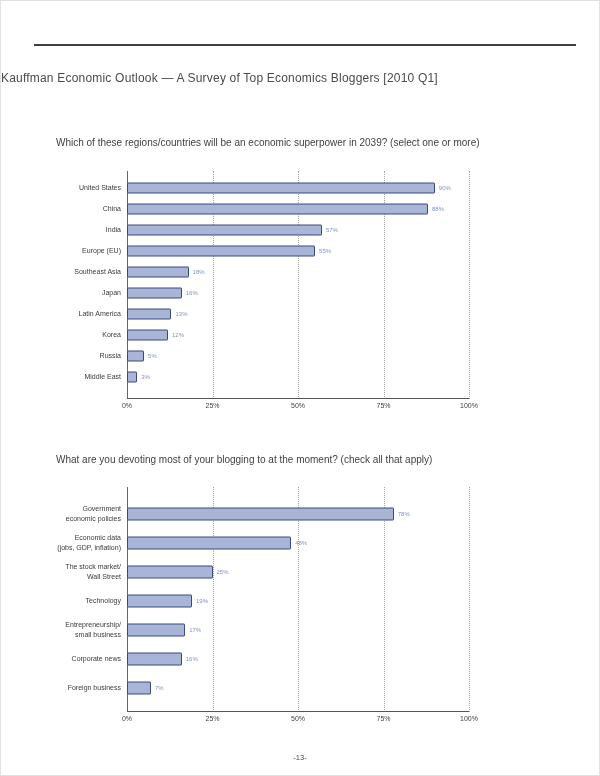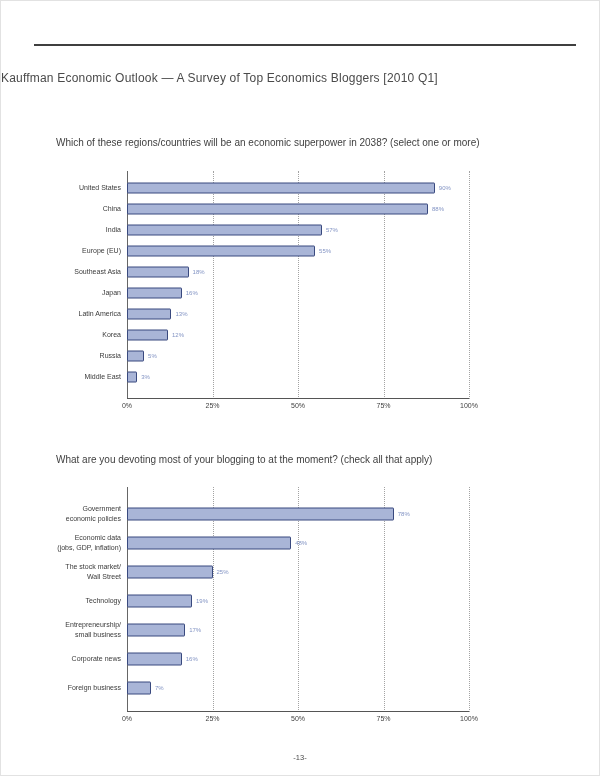--- a/index.html
+++ b/index.html
@@ -66,21 +66,21 @@
 </style>
 </head>
 <body>
 
 <div class="page">
 
   <div class="header-line">Kauffman Economic Outlook — A Survey of Top Economics Bloggers [2010 Q1]</div>
   <div class="header-rule"></div>
 
 
-  <div class="question" id="question-1">Which of these regions/countries will be an economic superpower in 2038? (select one or more)</div>
+  <div class="question" id="question-1">Which of these regions/countries will be an economic superpower in 2039? (select one or more)</div>
 
   <div class="chart" id="chart-1">
       <div class="plot" style="height: 228px; padding-top: 6px;">
         <div class="gridline zero" style="left: 71px;"></div>
         <div class="gridline" style="left: 156.5px;"></div>
         <div class="gridline" style="left: 242px;"></div>
         <div class="gridline" style="left: 327.5px;"></div>
         <div class="gridline" style="left: 413px;"></div>
         <div class="crow" style="height: 21px;">
           <div class="clabel" style="width: 71px;">United States</div>

